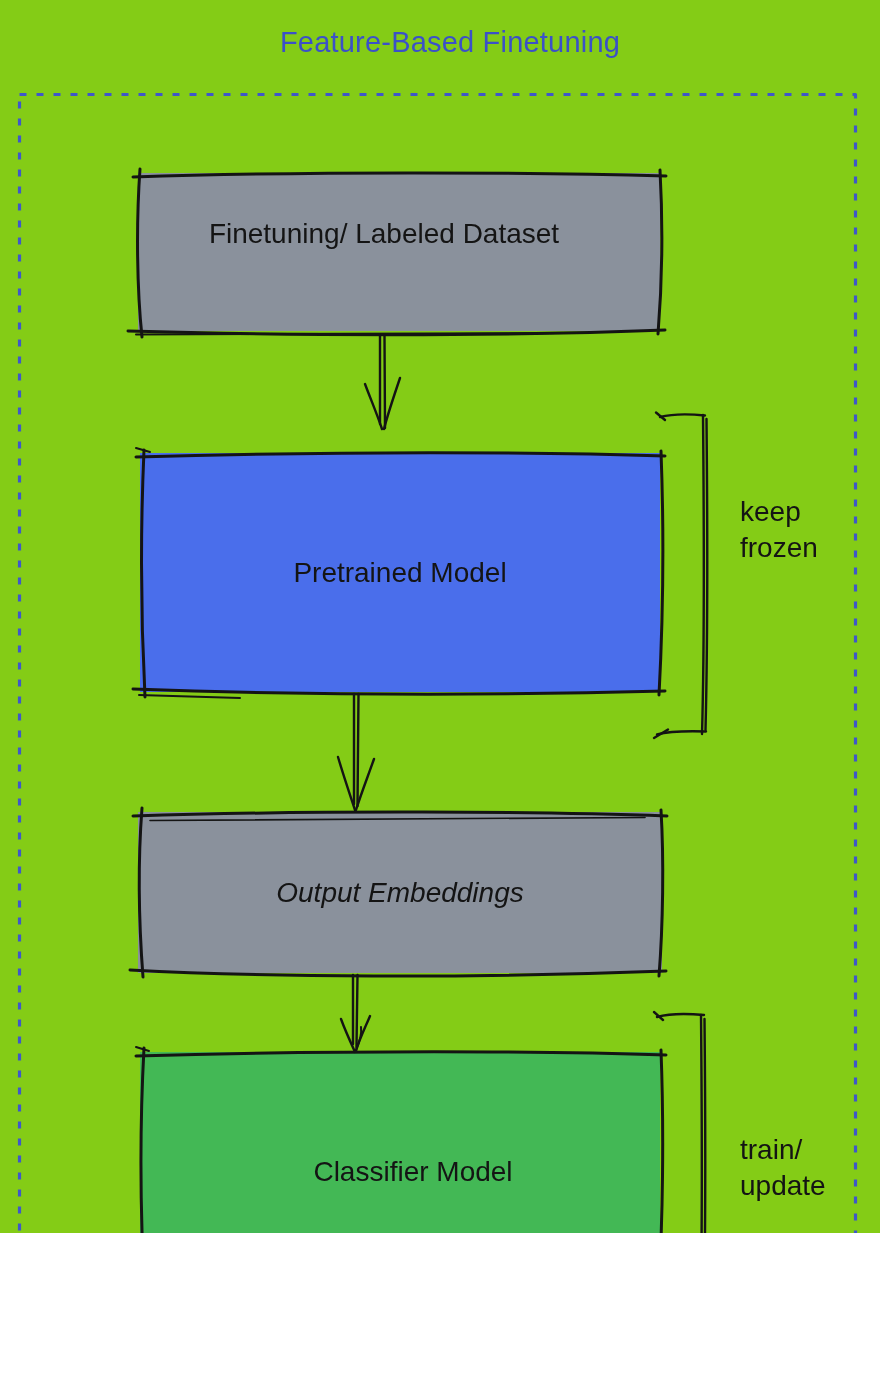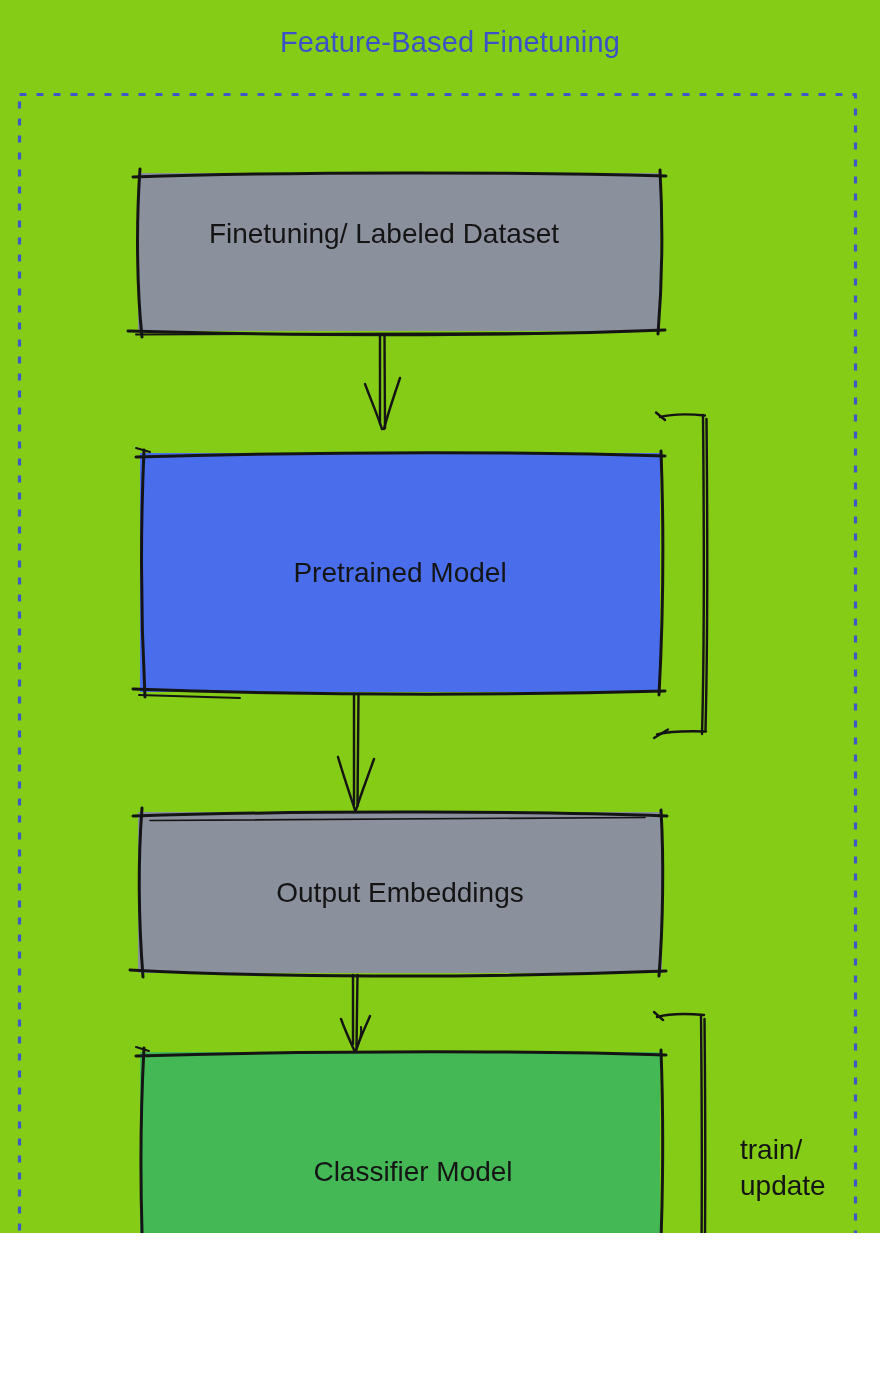--- a/index.html
+++ b/index.html
@@ -45,21 +45,21 @@
     font-size: 28px;
     color: #141414;
     white-space: nowrap;
   }
 
   
   .node-dataset { left: 138px; top: 173px; width: 522px; height: 158px; align-items: flex-start; }
   .node-dataset .node-label { margin-top: 45px; transform: translateX(-15px); text-align: right; }
 
   .node-pretrained { left: 140px; top: 453px; width: 520px; height: 239px; }
-  .node-embeddings { left: 138px; top: 812px; width: 524px; height: 161px; }
+  .node-embeddings { left: 138px; top: 812px; width: 524px; height: 161px; font-style: italic; }
   .node-classifier { left: 140px; top: 1052px; width: 520px; height: 240px; padding-left: 26px; }
 
   .annotation {
     position: absolute;
     z-index: 2;
     font-size: 28px;
     line-height: 36px;
     color: #141414;
     white-space: pre-line;
   }
@@ -82,20 +82,22 @@
   </div>
 
   <div class="node node-embeddings" style="background-color: rgb(138, 145, 156);">
     <span class="node-label">Output Embeddings</span>
   </div>
 
   <div class="node node-classifier" style="background-color: rgb(67, 184, 85);">
     <span class="node-label">Classifier Model</span>
   </div>
 
+  <div class="annotation annotation-keep-frozen">keep
+frozen</div>
 
   <div class="annotation annotation-train-update">train/
 update</div>
 
   <svg class="sketch-layer" width="880" height="1393" viewBox="0 0 880 1393" fill="none" stroke-linecap="round" stroke-linejoin="round">
 
     <rect x="19.5" y="94.5" width="836" height="1279" stroke-width="3.2" stroke-dasharray="7 10" stroke-linecap="butt" stroke="#3F57C9"></rect>
 
     <g stroke="#141414" stroke-width="3">
       <path d="M133,177 C300,171.5 520,172 666,176"></path>

